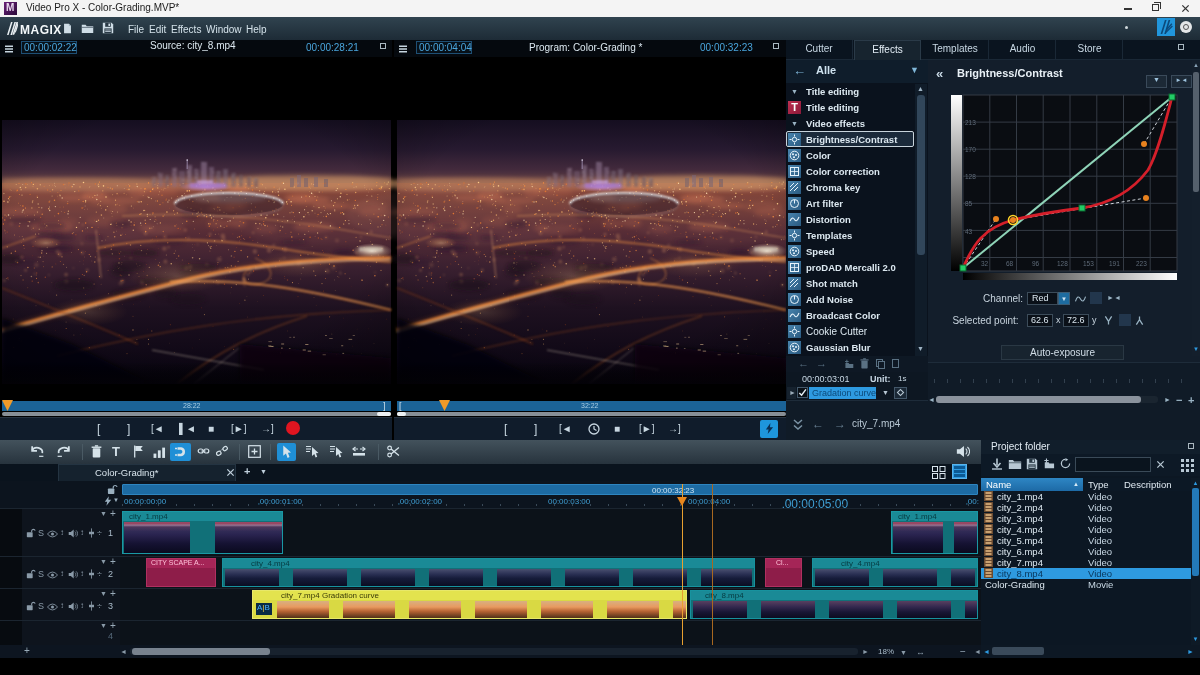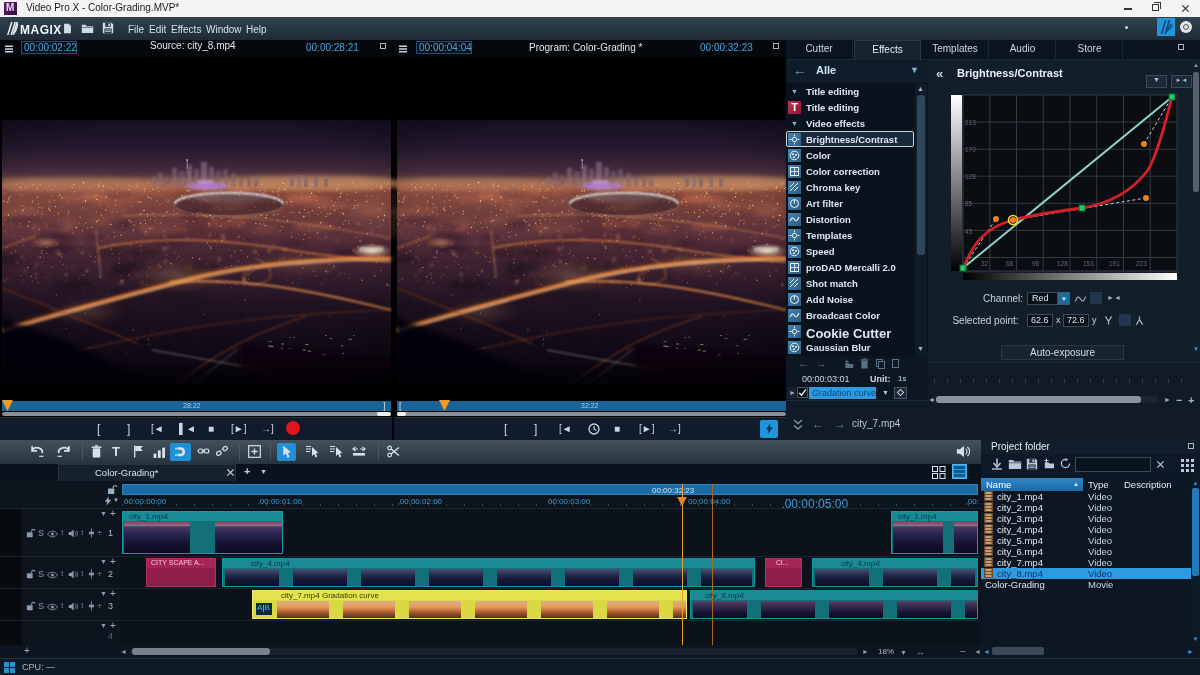--- a/index.html
+++ b/index.html
@@ -1730,21 +1730,21 @@
       <div class="abs" style="left:2px;top:249px;width:13px;height:13px;background:linear-gradient(135deg,#4884ae,#2a5a80);"></div>
       <svg class="abs" style="left:2px;top:249px;" width="13" height="13" viewBox="0 0 13 13">
         <path d="M2 8 Q4.5 3 6.5 6.5 Q8.5 10 11 4" fill="none" stroke="#e8f4fc" stroke-width="1.1"></path>
       </svg>
       <div class="abs" style="left:20px;top:250px;font-size:9.5px;font-weight:bold;color:#dce8f0;">Broadcast Color</div>
       <div class="abs" style="left:2px;top:265px;width:13px;height:13px;background:linear-gradient(135deg,#4884ae,#2a5a80);"></div>
       <svg class="abs" style="left:2px;top:265px;" width="13" height="13" viewBox="0 0 13 13">
         <circle cx="6.5" cy="6.5" r="2.2" fill="none" stroke="#e8f4fc" stroke-width="1"></circle>
         <path d="M6.5 1.5v2 M6.5 9.5v2 M1.5 6.5h2 M9.5 6.5h2" stroke="#e8f4fc" stroke-width="1"></path>
       </svg>
-      <div class="abs" style="left:20px;top:266px;font-size:13px;font-weight:bold;color:#dce8f0;">Cookie Cutter</div>
+      <div class="abs" style="left:20px;top:266px;font-size:10px;font-weight:normal;color:#dce8f0;">Cookie Cutter</div>
       <div class="abs" style="left:2px;top:281px;width:13px;height:13px;background:linear-gradient(135deg,#4884ae,#2a5a80);"></div>
       <svg class="abs" style="left:2px;top:281px;" width="13" height="13" viewBox="0 0 13 13">
         <circle cx="6.5" cy="6.5" r="4.3" fill="none" stroke="#e8f4fc" stroke-width="1"></circle>
         <circle cx="5" cy="5.2" r="1" fill="#e8f4fc"></circle>
         <circle cx="8" cy="6" r="1" fill="#e8f4fc"></circle>
         <circle cx="6" cy="8.2" r="1" fill="#e8f4fc"></circle>
       </svg>
       <div class="abs" style="left:20px;top:282px;font-size:9.5px;font-weight:bold;color:#dce8f0;">Gaussian Blur</div>
   <div class="abs" style="left:129px;top:24px;width:12px;height:272px;background:#101c29;">
     <div class="abs" style="left:2px;top:1px;font-size:7px;color:#9fb4c4;">▲</div>
@@ -2306,22 +2306,13 @@
         <div class="abs" style="left:1px;top:10px;width:7px;height:88px;background:#2379b8;border-radius:2px;"></div>
         <div class="abs" style="left:1.5px;top:158px;font-size:6px;color:#2e9ae0;">▼</div>
       </div>
       <div class="abs" style="left:0;top:205px;width:219px;height:13px;background:#0d1824;">
         <div class="abs" style="left:2px;top:3px;font-size:7px;color:#2e9ae0;">◄</div>
         <div class="abs" style="left:11px;top:2px;width:52px;height:8px;background:#3a4a5a;border-radius:2px;"></div>
         <div class="abs" style="left:206px;top:3px;font-size:7px;color:#2e9ae0;">►</div>
       </div>
 </div>
 
-<div class="abs" style="left:0;top:658px;width:1200px;height:17px;background:#0e1a26;border-top:1px solid #24323e;">
-  <svg class="abs" style="left:4px;top:3px;" width="12" height="12">
-        <rect x="0" y="0" width="5" height="5" fill="#2e8fd0"></rect>
-        <rect x="6" y="0" width="5" height="5" fill="#2e8fd0"></rect>
-        <rect x="0" y="6" width="5" height="5" fill="#2e8fd0"></rect>
-        <rect x="6" y="6" width="5" height="5" fill="#2e8fd0"></rect>
-      </svg>
-  <div class="abs" style="left:22px;top:3px;font-size:9px;color:#a8b8c4;">CPU: —</div>
-</div>
 
 </div>
 </body></html>

